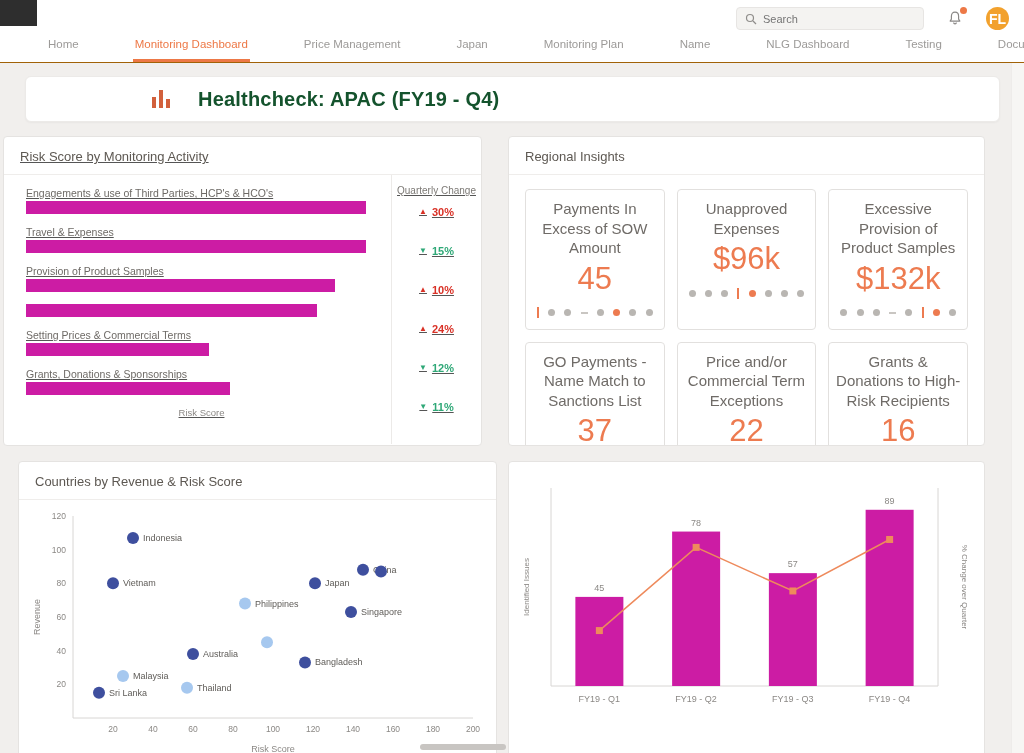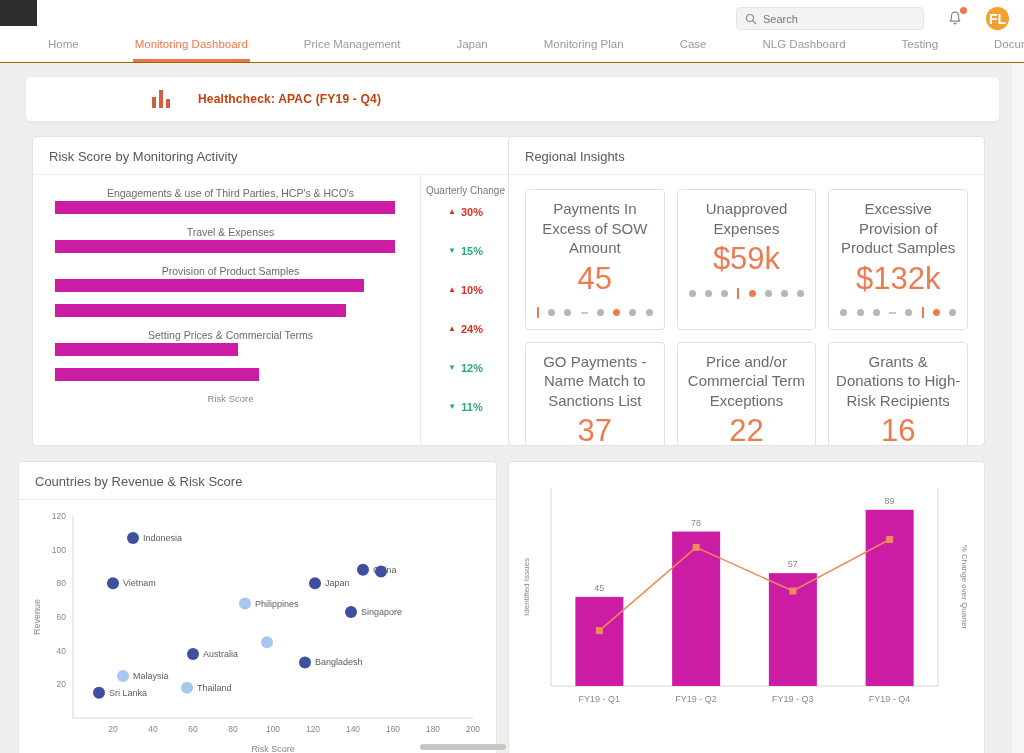--- a/index.html
+++ b/index.html
@@ -26,32 +26,32 @@
             background:#F2A12D; color:#fff; font-size:14px; font-weight:bold;
             display:flex; align-items:center; justify-content:center; }
   .nav { position:absolute; left:46px; bottom:0; height:33px; display:flex; gap:52px; }
   .nav-item { display:flex; align-items:center; font-size:11.5px; color:#9c9a98;
               border-bottom:3px solid transparent; padding:0 2px; cursor:pointer; white-space:nowrap; }
   .nav-item.active { color:#ED7846; border-bottom-color:#ED7846;text-align:center; }
   
   .header-card { position:absolute; left:25px; right:24px; top:76px; height:46px; background:#fff;
                  border-radius:6px; border:1px solid #eceae8; box-shadow:0 1px 2px rgba(0,0,0,.04);
                  display:flex; align-items:center; padding-left:122px; gap:24px; }
-  .header-title { font-size:12px; font-weight:bold; color:#c2410c; letter-spacing:.2px; }
+  .header-title { font-size:20px; font-weight:bold; color:#14532d; letter-spacing:.2px; }
   
   .panel { position:absolute; background:#fff; border:1px solid #e5e3e1; border-radius:4px; overflow:hidden; }
-  .p1 { left:32px; top:136px; width:479px; height:310px; }
+  .p1 { left:3px; top:136px; width:479px; height:310px;text-decoration:underline; }
   .p2 { left:508px; top:136px; width:477px; height:310px; }
   .p3 { left:18px; top:461px; width:479px; height:310px; }
   .p4 { left:508px; top:461px; width:477px; height:310px; }
   .panel-title { font-size:13px; color:#5d5852; padding:12px 16px 10px; border-bottom:1px solid #efedeb; }
   
   .risk-body { display:flex; height:269px; }
   .risk-chart { flex:1; padding:12px 14px 0 22px; }
-  .risk-row { margin-bottom:12px;text-align:center; }
+  .risk-row { margin-bottom:12px; }
   .risk-label { font-size:10.5px; color:#6e6a66; margin-bottom:2px; }
   .risk-bar { height:13px; background:#CC1CA4; }
   .risk-xlabel { text-align:center; font-size:9.5px; color:#8b8885; margin-top:2px; }
   .qc-col { width:90px; border-left:1px solid #eceae8; padding-top:10px; text-align:center; }
   .qc-header { font-size:10px; color:#7c7975; }
   .qc-items { margin-top:-4px; }
   .qc-item { height:39px; display:flex; align-items:center; justify-content:center; gap:5px;
              font-size:11px; font-weight:bold; }
   .qc-item .tri { font-size:8px; }
   
@@ -93,21 +93,21 @@
   </div>
 
   <div class="avatar">FL</div>
 
   <div class="nav" id="nav">
       <div class="nav-item">Home</div>
       <div class="nav-item active">Monitoring Dashboard</div>
       <div class="nav-item">Price Management</div>
       <div class="nav-item">Japan</div>
       <div class="nav-item">Monitoring Plan</div>
-      <div class="nav-item">Case</div>
+      <div class="nav-item">Name</div>
       <div class="nav-item">NLG Dashboard</div>
       <div class="nav-item">Testing</div>
       <div class="nav-item">Document Manager</div>
     </div>
 </div>
 
 <div class="header-card">
   <svg width="26" height="26" viewBox="0 0 26 26">
     <rect x="4" y="11" width="4" height="11" fill="#D2603C"></rect>
     <rect x="11" y="4" width="4" height="18" fill="#D2603C"></rect>
@@ -134,20 +134,21 @@
             <div class="risk-bar" style="width: 88%;"></div>
           </div>
           <div class="risk-row">
             <div class="risk-bar" style="width: 83%;"></div>
           </div>
           <div class="risk-row">
             <div class="risk-label">Setting Prices &amp; Commercial Terms</div>
             <div class="risk-bar" style="width: 52%;"></div>
           </div>
           <div class="risk-row">
+            <div class="risk-label">Grants, Donations &amp; Sponsorships</div>
             <div class="risk-bar" style="width: 58%;"></div>
           </div>
         </div>
       <div class="risk-xlabel" id="risk-xlabel">Risk Score</div>
     </div>
     <div class="qc-col">
       <div class="qc-header">Quarterly Change</div>
       <div class="qc-items" id="qc-items">
           <div class="qc-item" style="color: rgb(217, 48, 37);">
             <span class="tri">▲</span>
@@ -190,21 +191,21 @@
           <span class="dot"></span>
           <span class="dash"></span>
           <span class="dot"></span>
           <span class="dot o"></span>
           <span class="dot"></span>
           <span class="dot"></span>
         </div>
       </div>
       <div class="metric-card">
         <div class="metric-label">Unapproved Expenses</div>
-        <div class="metric-value">$59k</div>
+        <div class="metric-value">$96k</div>
         <div class="spark">
           <span class="dot"></span>
           <span class="dot"></span>
           <span class="dot"></span>
           <span class="tick"></span>
           <span class="dot o"></span>
           <span class="dot"></span>
           <span class="dot"></span>
           <span class="dot"></span>
         </div>

